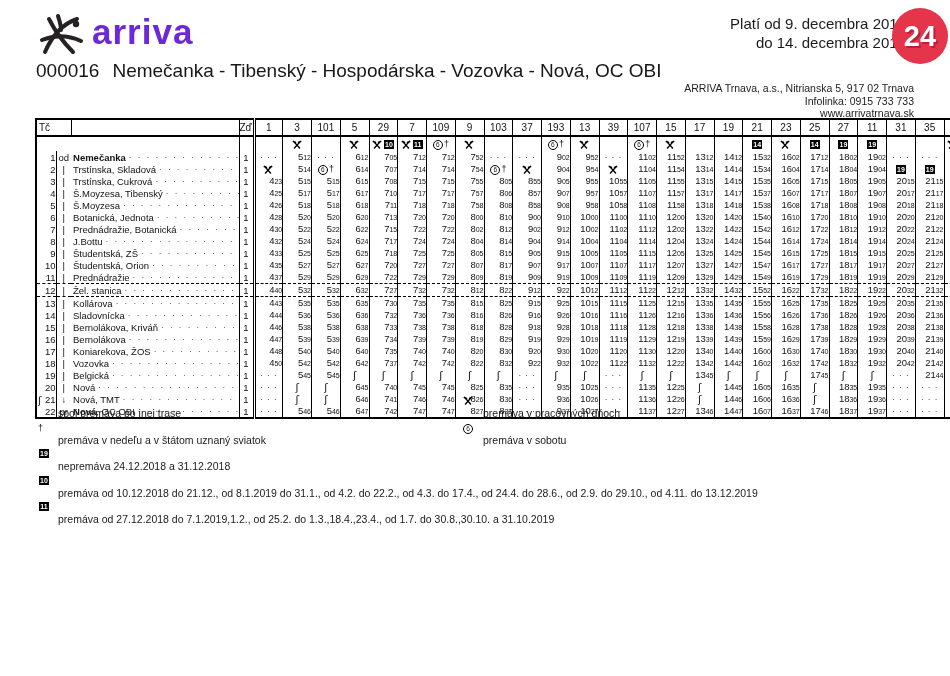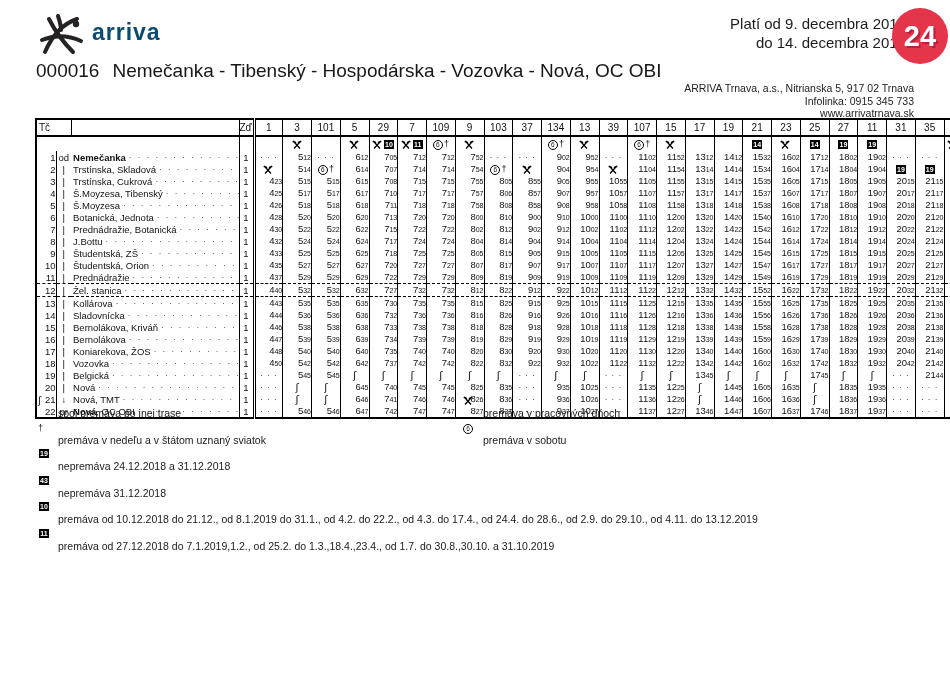--- a/index.html
+++ b/index.html
@@ -1,21 +1,21 @@
 <!DOCTYPE html>
 <html><head>
 <meta charset="utf-8">
 <style>
   html,body{margin:0;padding:0;background:#fff;}
   body{width:950px;height:676px;position:relative;overflow:hidden;
        font-family:"Liberation Sans",sans-serif;color:#111;}
   
   .logo{position:absolute;left:38px;top:12px;display:flex;align-items:center;gap:8px;}
   .logo-mark{width:46px;height:44px;}
-  .logo-text{font-size:23px;font-weight:bold;letter-spacing:1px;color:#0c4a6e;margin-top:-4px;}
+  .logo-text{font-size:35px;font-weight:bold;letter-spacing:1px;color:#6d28d9;margin-top:-4px;}
   .validity{position:absolute;top:14px;right:44px;text-align:right;font-size:15px;line-height:19px;color:#1c1c1c;z-index:1;}
   .watermark{position:absolute;top:8px;right:2px;width:56px;height:56px;border-radius:50%;
        background:#e4354b;color:#fff;display:flex;align-items:center;justify-content:center;
        font-size:29px;font-weight:bold;z-index:2;text-shadow:2px 2px 0 #b82138;}
   .title{position:absolute;left:36px;top:60px;font-size:19px;color:#171717;white-space:nowrap;}
   .title .lineno{margin-right:13px;}
   .company{position:absolute;right:36px;top:82px;text-align:right;font-size:10.5px;line-height:12.5px;color:#222;}
   
   .ttwrap{position:absolute;left:35px;top:118px;}
   table.tt{border-collapse:collapse;table-layout:fixed;width:939px;border:2px solid #000;}
@@ -75,21 +75,21 @@
 <div class="watermark">
   <span>24</span>
 </div>
 
 <div class="title">
   <span class="lineno">000016</span><span>Nemečanka - Tibenský - Hospodárska - Vozovka - Nová, OC OBI</span>
 </div>
 
 <div class="company">
   <div>ARRIVA Trnava, a.s., Nitrianska 5, 917 02 Trnava</div>
-  <div>Infolinka: 0915 345 733</div>
+  <div>Infolinka: 0915 733 733</div>
   <div>www.arrivatrnava.sk</div>
 </div>
 
 <div class="ttwrap">
   <table class="tt" id="tt">
       <colgroup>
         <col style="width:20px">
         <col style="width:15px">
         <col style="width:168px">
         <col style="width:15px">
@@ -127,21 +127,21 @@
           <td class="c-time ctr">1</td>
           <td class="c-time ctr">3</td>
           <td class="c-time ctr">101</td>
           <td class="c-time ctr">5</td>
           <td class="c-time ctr">29</td>
           <td class="c-time ctr">7</td>
           <td class="c-time ctr">109</td>
           <td class="c-time ctr">9</td>
           <td class="c-time ctr">103</td>
           <td class="c-time ctr">37</td>
-          <td class="c-time ctr">134</td>
+          <td class="c-time ctr">193</td>
           <td class="c-time ctr">13</td>
           <td class="c-time ctr">39</td>
           <td class="c-time ctr">107</td>
           <td class="c-time ctr">15</td>
           <td class="c-time ctr">17</td>
           <td class="c-time ctr">19</td>
           <td class="c-time ctr">21</td>
           <td class="c-time ctr">23</td>
           <td class="c-time ctr">25</td>
           <td class="c-time ctr">27</td>
@@ -1037,26 +1037,20 @@
       </span>
     </div>
     <div class="lg-row">
       <span class="lg-item ">
         <span class="lg-sym"><span class="bdg">19</span></span>
         <span class="lg-txt">nepremáva 24.12.2018 a 31.12.2018</span>
       </span>
     </div>
     <div class="lg-row">
       <span class="lg-item ">
-        <span class="lg-sym"><span class="bdg">43</span></span>
-        <span class="lg-txt">nepremáva 31.12.2018</span>
-      </span>
-    </div>
-    <div class="lg-row">
-      <span class="lg-item ">
         <span class="lg-sym"><span class="bdg">10</span></span>
         <span class="lg-txt">premáva od 10.12.2018 do 21.12., od 8.1.2019 do 31.1., od 4.2. do 22.2., od 4.3. do 17.4., od 24.4. do 28.6., od 2.9. do 29.10., od 4.11. do 13.12.2019</span>
       </span>
     </div>
     <div class="lg-row">
       <span class="lg-item ">
         <span class="lg-sym"><span class="bdg">11</span></span>
         <span class="lg-txt">premáva od 27.12.2018 do 7.1.2019,1.2., od 25.2. do 1.3.,18.4.,23.4., od 1.7. do 30.8.,30.10. a 31.10.2019</span>
       </span>
     </div>

